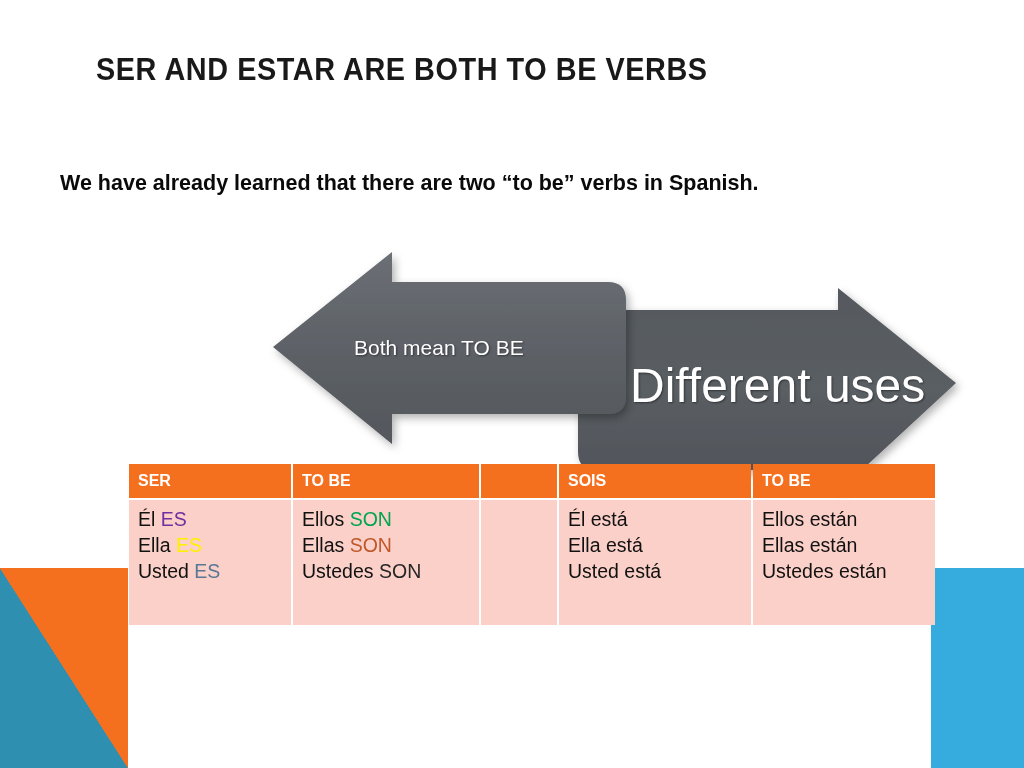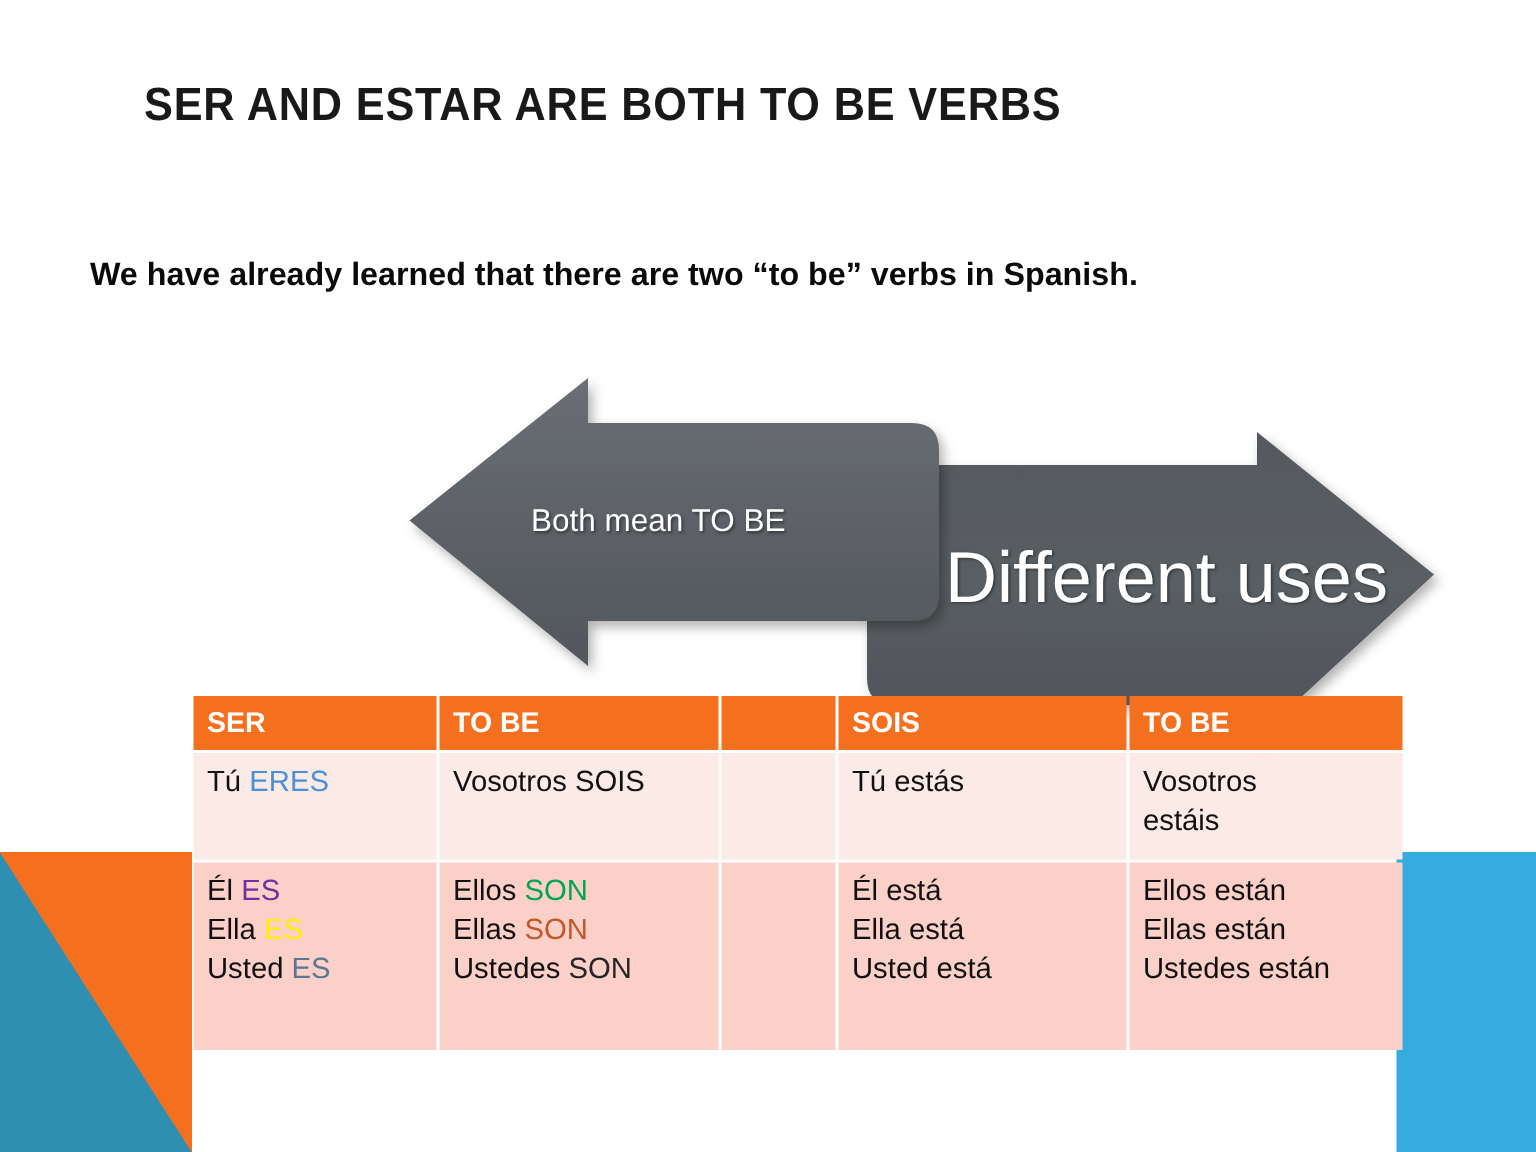--- a/index.html
+++ b/index.html
@@ -123,21 +123,21 @@
     line-height: 1.33;
     font-weight: normal;
   }
   #conj-table thead th {
     background: #F4701F;
     color: #ffffff;
     font-weight: bold;
     height: 23px;
     padding-top: 6px;
     padding-bottom: 5px;
-    font-size: 19px;
+    font-size: 16px;
   }
   #conj-table tbody tr.shade-a td { background: #FAD0C8; }
   #conj-table tbody tr.shade-b td { background: #FCEAE6; }
   #conj-table tbody tr.row1 td { height: 56px; }
   #conj-table tbody tr.row2 td { height: 58px; }
   #conj-table tbody tr.row3 td { height: 112px; }
 
   .col-a { width: 162px; }
   .col-b { width: 186px; }
   .col-c { width: 76px; }
@@ -228,36 +228,20 @@
       <th>SER</th>
       <th>TO BE</th>
       <th></th>
       <th>SOIS</th>
       <th>TO BE</th>
     </tr>
   </thead>
   <tbody>
 
 
-    <tr class="shade-b row2">
-      <td>
-        <span class="cell-line"><span>Tú </span><span class="w-blue">ERES</span></span>
-      </td>
-      <td>
-        <span class="cell-line">Vosotros SOIS</span>
-      </td>
-      <td></td>
-      <td>
-        <span class="cell-line">Tú estás</span>
-      </td>
-      <td>
-        <span class="cell-line">Vosotros</span>
-        <span class="cell-line">estáis</span>
-      </td>
-    </tr>
 
     <tr class="shade-a row3">
       <td>
         <span class="cell-line"><span>Él  </span><span class="w-purple">ES</span></span>
         <span class="cell-line"><span>Ella  </span><span class="w-yellow">ES</span></span>
         <span class="cell-line"><span>Usted </span><span class="w-slate">ES</span></span>
       </td>
       <td>
         <span class="cell-line"><span>Ellos </span><span class="w-green">SON</span></span>
         <span class="cell-line"><span>Ellas </span><span class="w-brown">SON</span></span>

